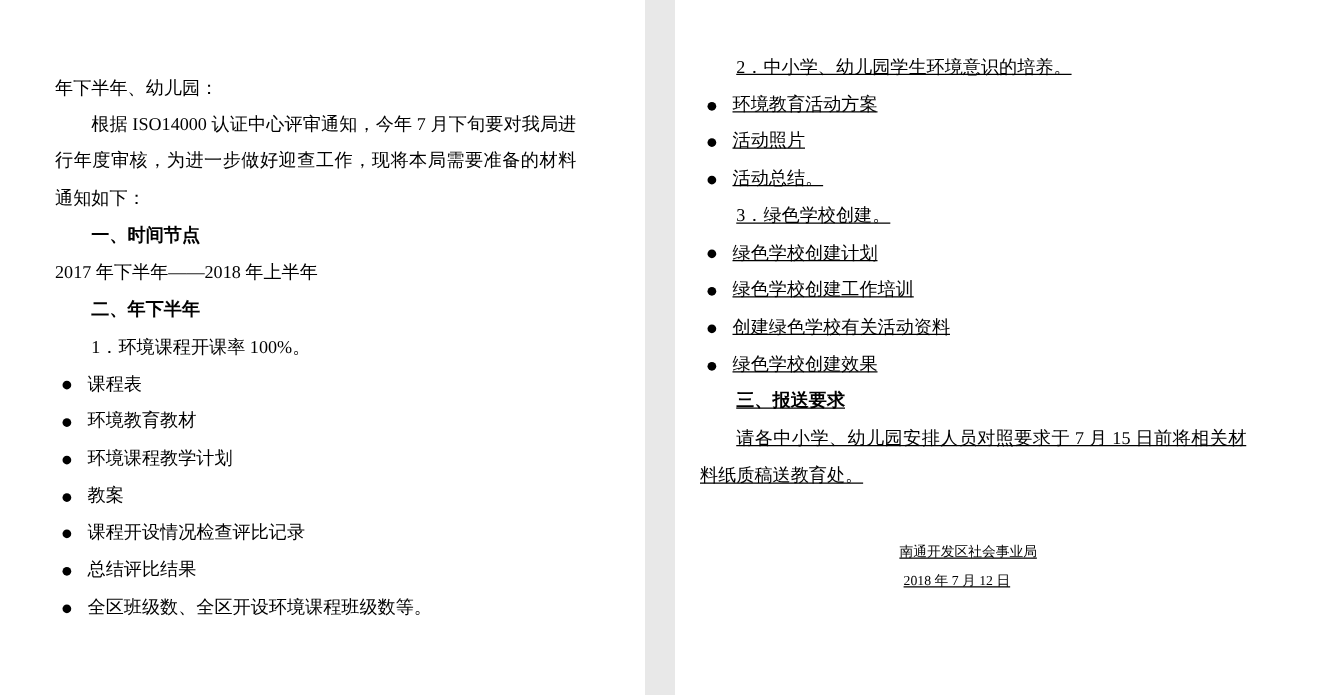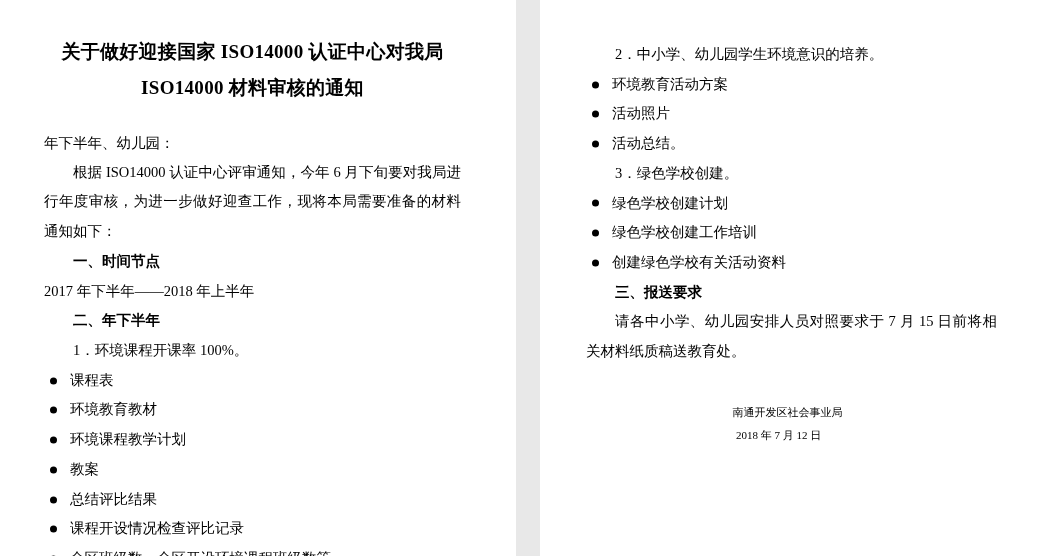--- a/index.html
+++ b/index.html
@@ -40,21 +40,22 @@
   }
   .col-right {
     width: 517px;
     height: 556px;
     background: #ffffff;
   }
   .inner-left {
     padding: 34px 55px 0 44px;
   }
   .inner-right {
-    padding: 40px 60px 0 46px;
+    padding: 40px 60px 0 20px;
+    text-decoration: underline;
   }
 
   .title {
     font-size: 19px;
     font-weight: bold;
     text-align: center;
     line-height: 1.9;
     letter-spacing: 0.3px;
   }
   .title-line1 { text-align: center; }
@@ -125,60 +126,57 @@
   }
 </style>
 </head>
 <body>
 
 <div class="page">
 
   <div class="col col-left">
     <div class="inner-left">
 
-      <div class="title">
-        <div class="title-line1">关于做好迎接国家 ISO14000 认证中心对我局</div>
-        <div class="title-line2">ISO14000 材料审核的通知</div>
-      </div>
 
       <div class="salutation">年下半年、幼儿园：</div>
 
-      <p class="body-text indent">根据 ISO14000 认证中心评审通知，今年 6 月下旬要对我局进行年度审核，为进一步做好迎查工作，现将本局需要准备的材料通知如下：</p>
+      <p class="body-text indent">根据 ISO14000 认证中心评审通知，今年 7 月下旬要对我局进行年度审核，为进一步做好迎查工作，现将本局需要准备的材料通知如下：</p>
 
       <p class="heading">一、时间节点</p>
       <p class="plain">2017 年下半年——2018 年上半年</p>
 
       <p class="heading">二、年下半年</p>
       <p class="subnum">1．环境课程开课率 100%。</p>
 
       <p class="bullet-item"><span class="dot"></span><span>课程表</span></p>
       <p class="bullet-item"><span class="dot"></span><span>环境教育教材</span></p>
       <p class="bullet-item"><span class="dot"></span><span>环境课程教学计划</span></p>
       <p class="bullet-item"><span class="dot"></span><span>教案</span></p>
+      <p class="bullet-item"><span class="dot"></span><span>课程开设情况检查评比记录</span></p>
       <p class="bullet-item"><span class="dot"></span><span>总结评比结果</span></p>
-      <p class="bullet-item"><span class="dot"></span><span>课程开设情况检查评比记录</span></p>
       <p class="bullet-item"><span class="dot"></span><span>全区班级数、全区开设环境课程班级数等。</span></p>
 
     </div>
   </div>
 
   <div class="gutter"></div>
 
   <div class="col col-right">
     <div class="inner-right">
 
       <p class="subnum">2．中小学、幼儿园学生环境意识的培养。</p>
       <p class="bullet-item"><span class="dot"></span><span>环境教育活动方案</span></p>
       <p class="bullet-item"><span class="dot"></span><span>活动照片</span></p>
       <p class="bullet-item"><span class="dot"></span><span>活动总结。</span></p>
 
       <p class="subnum">3．绿色学校创建。</p>
       <p class="bullet-item"><span class="dot"></span><span>绿色学校创建计划</span></p>
       <p class="bullet-item"><span class="dot"></span><span>绿色学校创建工作培训</span></p>
       <p class="bullet-item"><span class="dot"></span><span>创建绿色学校有关活动资料</span></p>
+      <p class="bullet-item"><span class="dot"></span><span>绿色学校创建效果</span></p>
 
       <p class="heading">三、报送要求</p>
       <p class="body-text indent">请各中小学、幼儿园安排人员对照要求于 7 月 15 日前将相关材料纸质稿送教育处。</p>
 
       <div class="signature">
         <span class="line">南通开发区社会事业局</span>
         <span class="line sig-date">2018 年 7 月 12 日</span>
       </div>
 
     </div>

